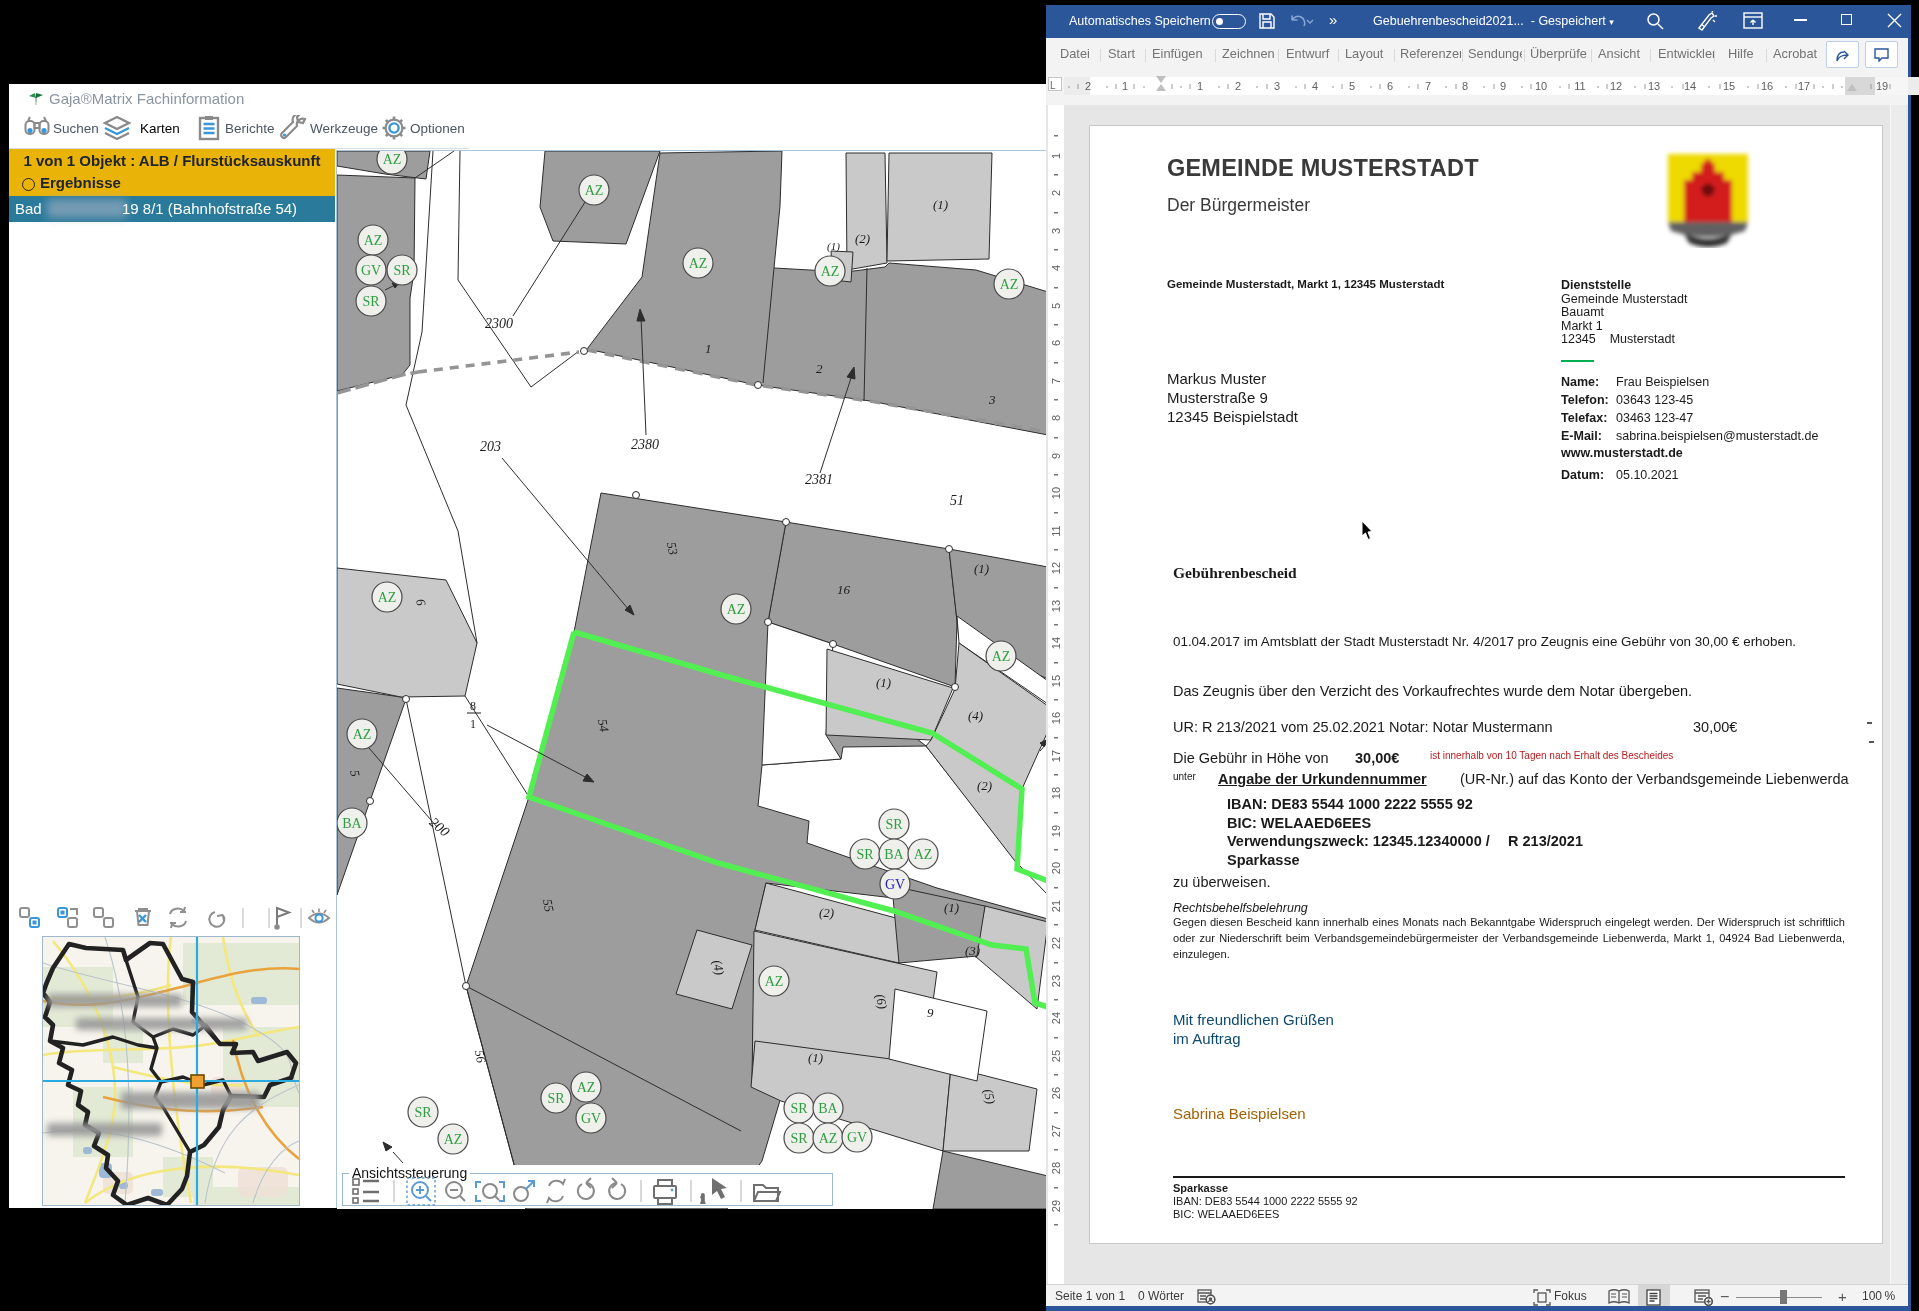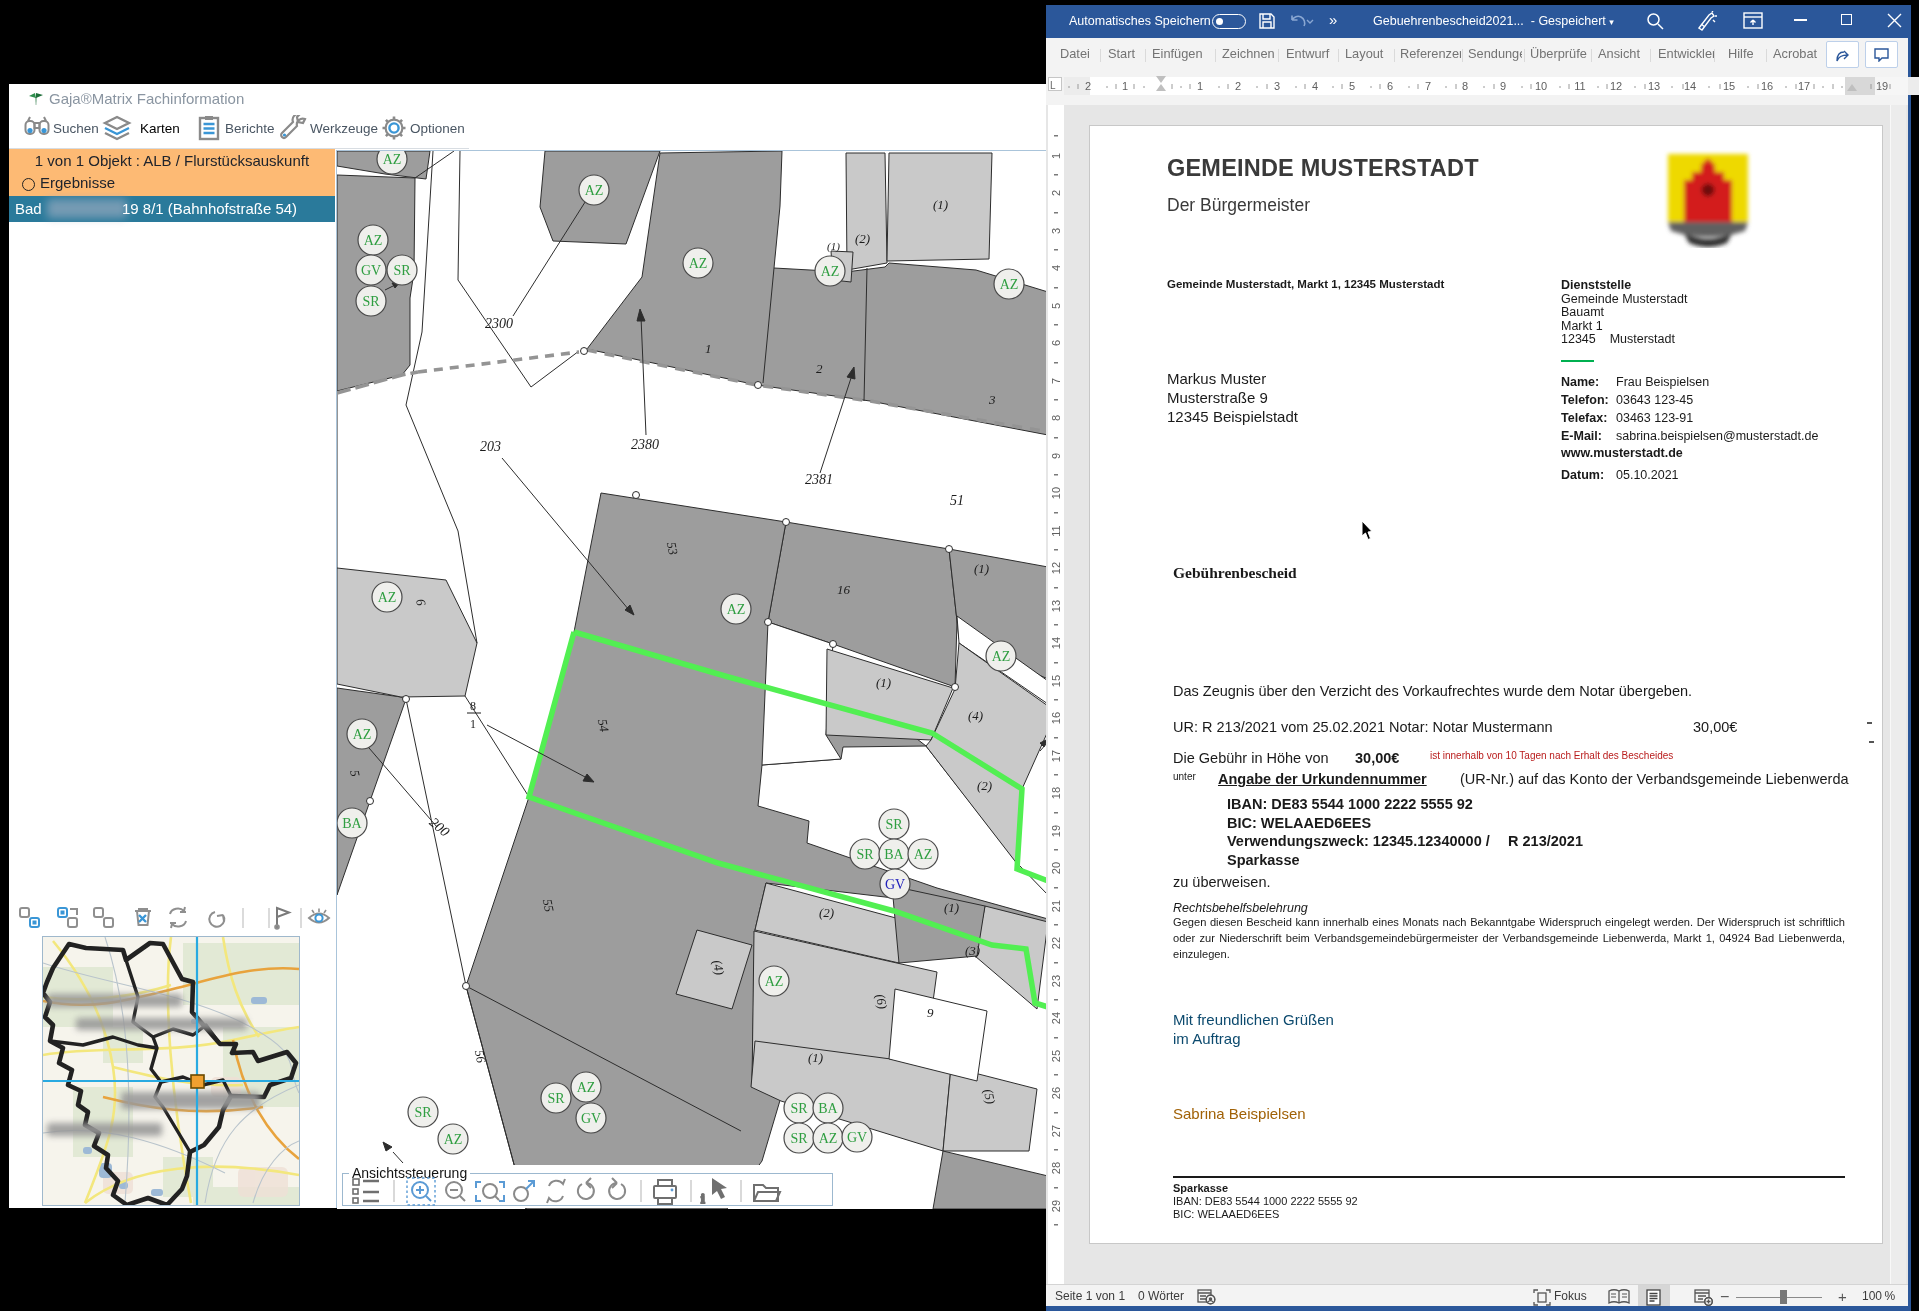--- a/index.html
+++ b/index.html
@@ -12,21 +12,21 @@
   #gis-title { position:absolute; left:0; top:0; width:100%; height:28px; }
   #gis-title .txt { position:absolute; left:40px; top:6px; font-size:15px; color:#8a95a1; }
   #gis-toolbar { position:absolute; left:0; top:28px; width:100%; height:36px; }
   #gis-toolbar:after { content:""; position:absolute; left:0; top:36px; width:460px; height:1px; background:#d8dde2; }
   .tbi { position:absolute; top:3px; }
   .tbi svg { position:absolute; top:0; left:0; }
   .tbi span { position:absolute; top:6px; white-space:nowrap; }
   .tbi span { font-size:13.5px; color:#4a5663; }
   .tbi.active span { color:#000; }
   #panel { position:absolute; left:0; top:65px; width:326px; bottom:0; background:#fff; }
-  #panel-h { position:absolute; left:0; top:0; width:100%; height:47px; background:#fdba74; }
+  #panel-h { position:absolute; left:0; top:0; width:100%; height:47px; background:#eab308;font-weight:bold; }
   #panel-h .r1 { position:absolute; left:0; top:3px; width:100%; text-align:center; font-size:15px; color:#20242c; }
   #panel-h .r2 { position:absolute; left:31px; top:25px; font-size:15px; color:#20242c; }
   #panel-h .radio { position:absolute; left:13px; top:29px; width:13px; height:13px; border:1.6px solid #222; border-radius:50%; }
   #panel-sel { position:absolute; left:0; top:47px; width:100%; height:26px; background:#2a7a9b; color:#fff; font-size:15px; }
   #panel-sel .bad { position:absolute; left:6px; top:4px; }
   #panel-sel .blur { position:absolute; left:38px; top:3px; width:80px; height:19px; background:#8fa6bc; filter:blur(4px); border-radius:3px; opacity:.75; }
   #panel-sel .rest { position:absolute; left:113px; top:4px; }
   
   #map { position:absolute; left:327px; top:66px; width:711px; height:1058px; border-top:1px solid #aac4da; border-left:1px solid #aac4da; background:#fff; }
   
@@ -783,31 +783,32 @@
         <div style="position:absolute;left:77px;top:152px;font-size:11.5px;font-weight:bold;color:#1a1a1a">Gemeinde Musterstadt, Markt 1, 12345 Musterstadt</div>
         <div style="position:absolute;left:471px;top:153px;font-size:12.5px;color:#1a1a1a;line-height:13.6px"><b>Dienststelle</b><br>Gemeinde Musterstadt<br>Bauamt<br>Markt 1<br>12345&nbsp;&nbsp;&nbsp;&nbsp;Musterstadt</div>
         <div style="position:absolute;left:471px;top:234px;width:33px;height:2px;background:#00b050"></div>
         <div style="position:absolute;left:77px;top:243px;font-size:15px;color:#1a1a1a;line-height:19px">Markus Muster<br>Musterstraße 9<br>12345 Beispielstadt</div>
         <div style="position:absolute;left:471px;top:249px;font-size:12.5px;color:#1a1a1a">
           <div style="position:absolute;top:0;left:0;width:200px"><b>Name:</b></div>
             <div style="position:absolute;top:0;left:55px;width:260px">Frau Beispielsen</div>
           <div style="position:absolute;top:18px;left:0"><b>Telefon:</b></div>
             <div style="position:absolute;top:18px;left:55px;width:260px">03643 123-45</div>
           <div style="position:absolute;top:36px;left:0"><b>Telefax:</b></div>
-            <div style="position:absolute;top:36px;left:55px;width:260px">03463 123-91</div>
+            <div style="position:absolute;top:36px;left:55px;width:260px">03463 123-47</div>
           <div style="position:absolute;top:54px;left:0;white-space:nowrap"><b>E-Mail:</b></div>
             <div style="position:absolute;top:54px;left:55px;width:280px">sabrina.beispielsen@musterstadt.de</div>
           <div style="position:absolute;top:71px;left:0"><b>www.musterstadt.de</b></div>
           <div style="position:absolute;top:93px;left:0"><b>Datum:</b></div>
             <div style="position:absolute;top:93px;left:55px;width:260px">05.10.2021</div>
         </div>
         <svg style="position:absolute;left:271px;top:395px" width="12" height="19" viewBox="0 0 12 19">
             <path d="M1,0 L1,15 L4.5,12 L7,18.5 L9.5,17.5 L7,11 L11,10.5 Z" fill="#000" stroke="#fff" stroke-width="1"></path>
           </svg>
         <div style="position:absolute;left:83px;top:438px;font-size:15.5px;font-weight:bold;color:#1a1a1a;font-family:'Liberation Serif',serif">Gebührenbescheid</div>
+        <div class="jl" style="top:508px;text-align-last:left">01.04.2017 im Amtsblatt der Stadt Musterstadt Nr. 4/2017 pro Zeugnis eine Gebühr von 30,00 € erhoben.</div>
         <div style="position:absolute;left:83px;top:557px;font-size:14.5px;color:#1a1a1a">Das Zeugnis über den Verzicht des Vorkaufrechtes wurde dem Notar übergeben.</div>
         <div style="position:absolute;left:83px;top:593px;font-size:14.5px;color:#1a1a1a">UR: R 213/2021 vom 25.02.2021 Notar: Notar Mustermann</div>
         <div style="position:absolute;left:603px;top:593px;font-size:14.5px;color:#1a1a1a">30,00€</div>
         <div style="position:absolute;left:777px;top:596px;width:5px;height:1.5px;background:#555"></div>
         <div style="position:absolute;left:779px;top:615px;width:5px;height:1.5px;background:#555"></div>
         <div style="position:absolute;left:83px;top:624px;font-size:14.5px;color:#1a1a1a">Die Gebühr in Höhe von</div>
         <div style="position:absolute;left:265px;top:624px;font-size:14.5px;font-weight:bold;color:#1a1a1a">30,00€</div>
         <div style="position:absolute;left:340px;top:624px;font-size:10px;color:#b91c1c">ist innerhalb von 10 Tagen nach Erhalt des Bescheides</div>
         <div style="position:absolute;left:83px;top:645px;font-size:10px;color:#1a1a1a">unter</div>
         <div style="position:absolute;left:128px;top:645px;font-size:14.5px;font-weight:bold;text-decoration:underline;color:#1a1a1a">Angabe der Urkundennummer</div>

